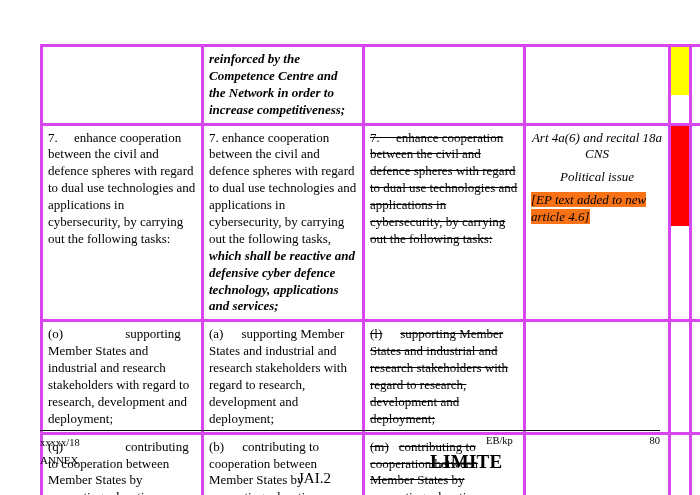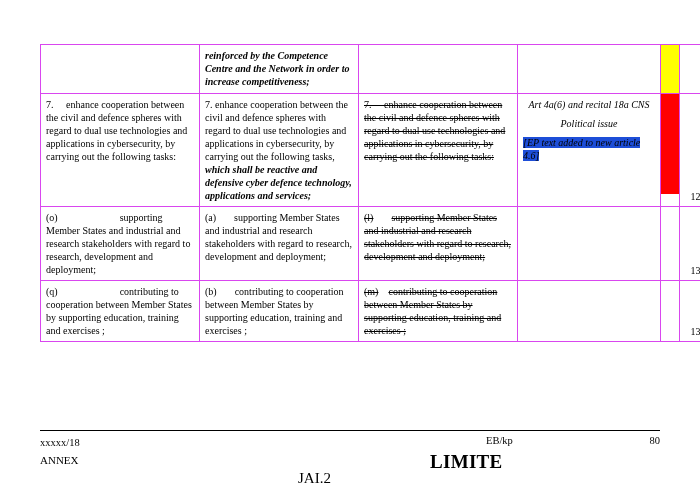--- a/index.html
+++ b/index.html
@@ -22,24 +22,24 @@
     box-sizing: border-box;
     padding: 44px 40px 0 40px;
   }
   table.doc-table {
     border-collapse: collapse;
     table-layout: fixed;
     width: 620px;
     margin: 0;
   }
   table.doc-table td {
-    border: 1px solid #d946ef;
+    border: 3px solid #d946ef;
     vertical-align: top;
     padding: 4px 5px 4px 5px;
-    font-size: 10px;
+    font-size: 13px;
     line-height: 1.30;
   }
   td.col-a { width: 148px; }
   td.col-b { width: 148px; }
   td.col-c { width: 148px; }
   td.col-d { width: 132px; }
   td.col-e { width: 18px; }
   td.col-f { width: 26px; }
 
   .bold-italic { font-weight: bold; font-style: italic; }
@@ -49,21 +49,21 @@
     text-align: center;
     vertical-align: bottom !important;
     font-size: 9.1px;
     padding-bottom: 3px !important;
   }
   .color-cell { padding: 0 !important; }
   .swatch-yellow { background: #ffff00; width: 100%; height: 100%; min-height: 48px; }
   .swatch-red { background: #ff0000; width: 100%; height: 100%; min-height: 100px; }
   .swatch-empty { width: 100%; height: 100%; }
   .highlight-cyan {
-    background: #1d4ed8;
+    background: #f97316;
     display: inline;
   }
   .para { margin: 0 0 0 0; }
   .para + .para { margin-top: 6px; }
   .tab-gap { display: inline-block; width: 62px; }
   .tab-gap-sm { display: inline-block; width: 18px; }
   .tab-gap-xs { display: inline-block; width: 10px; }
 
   
   .footer {

